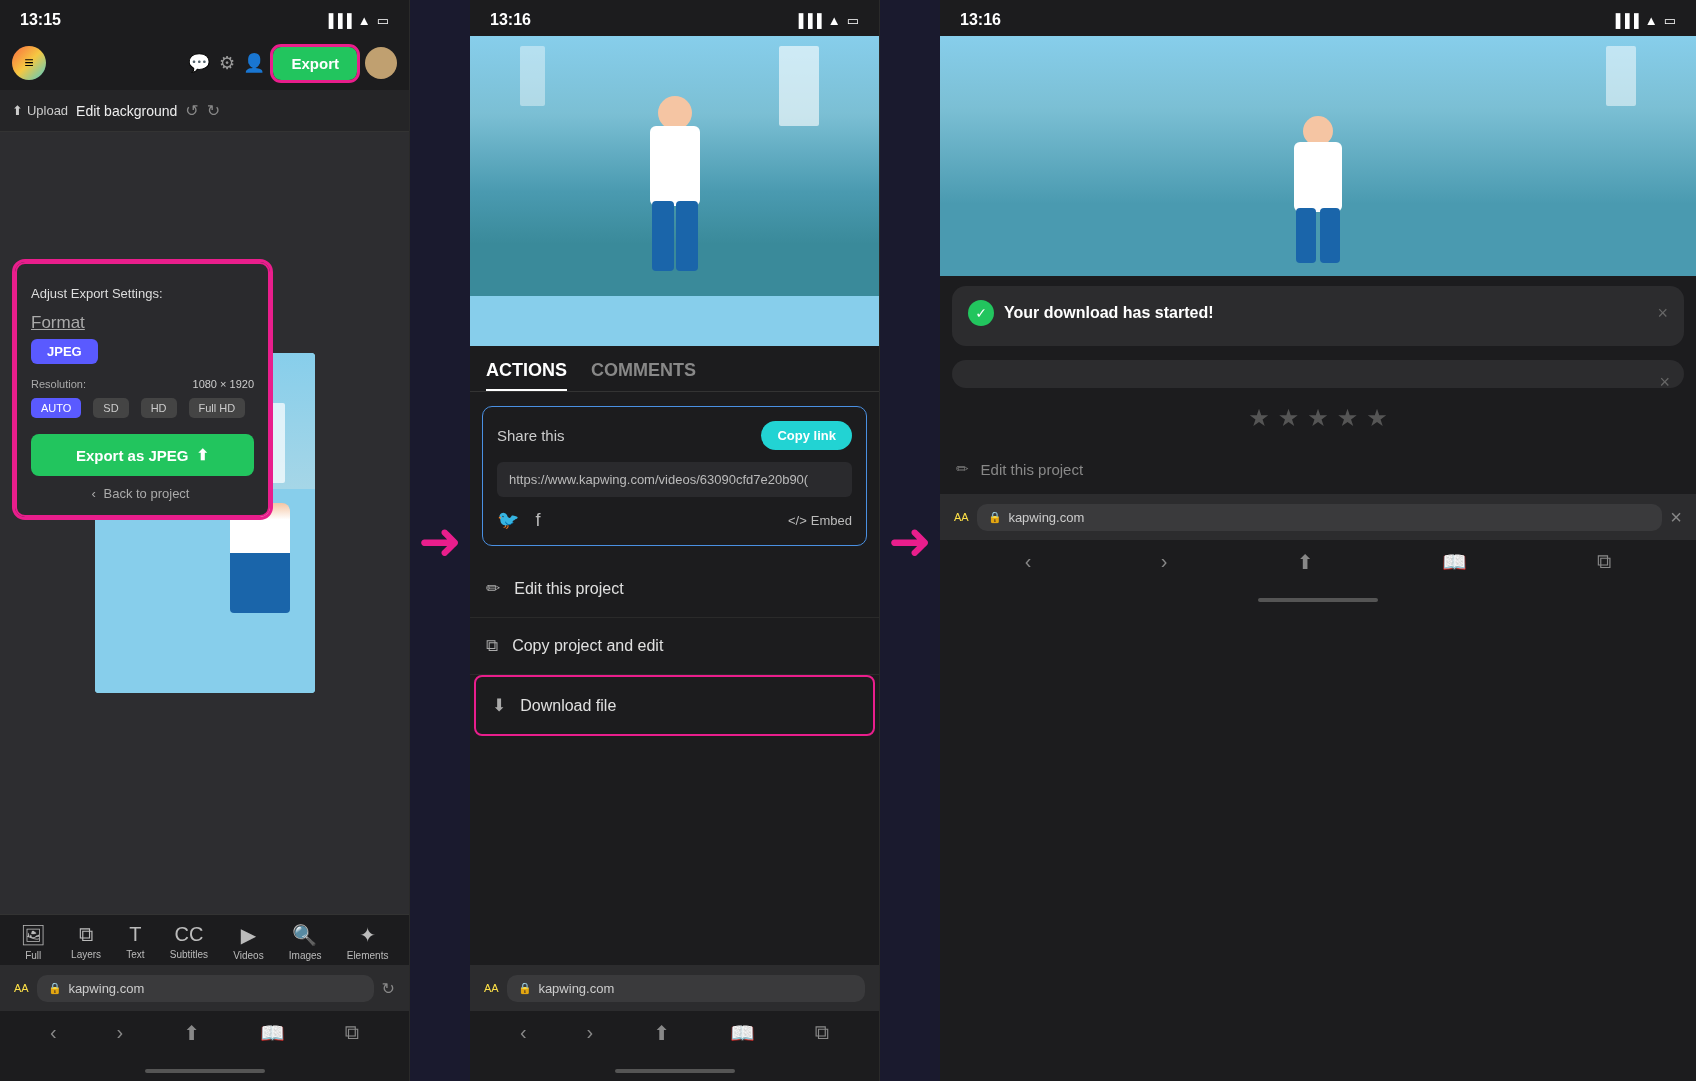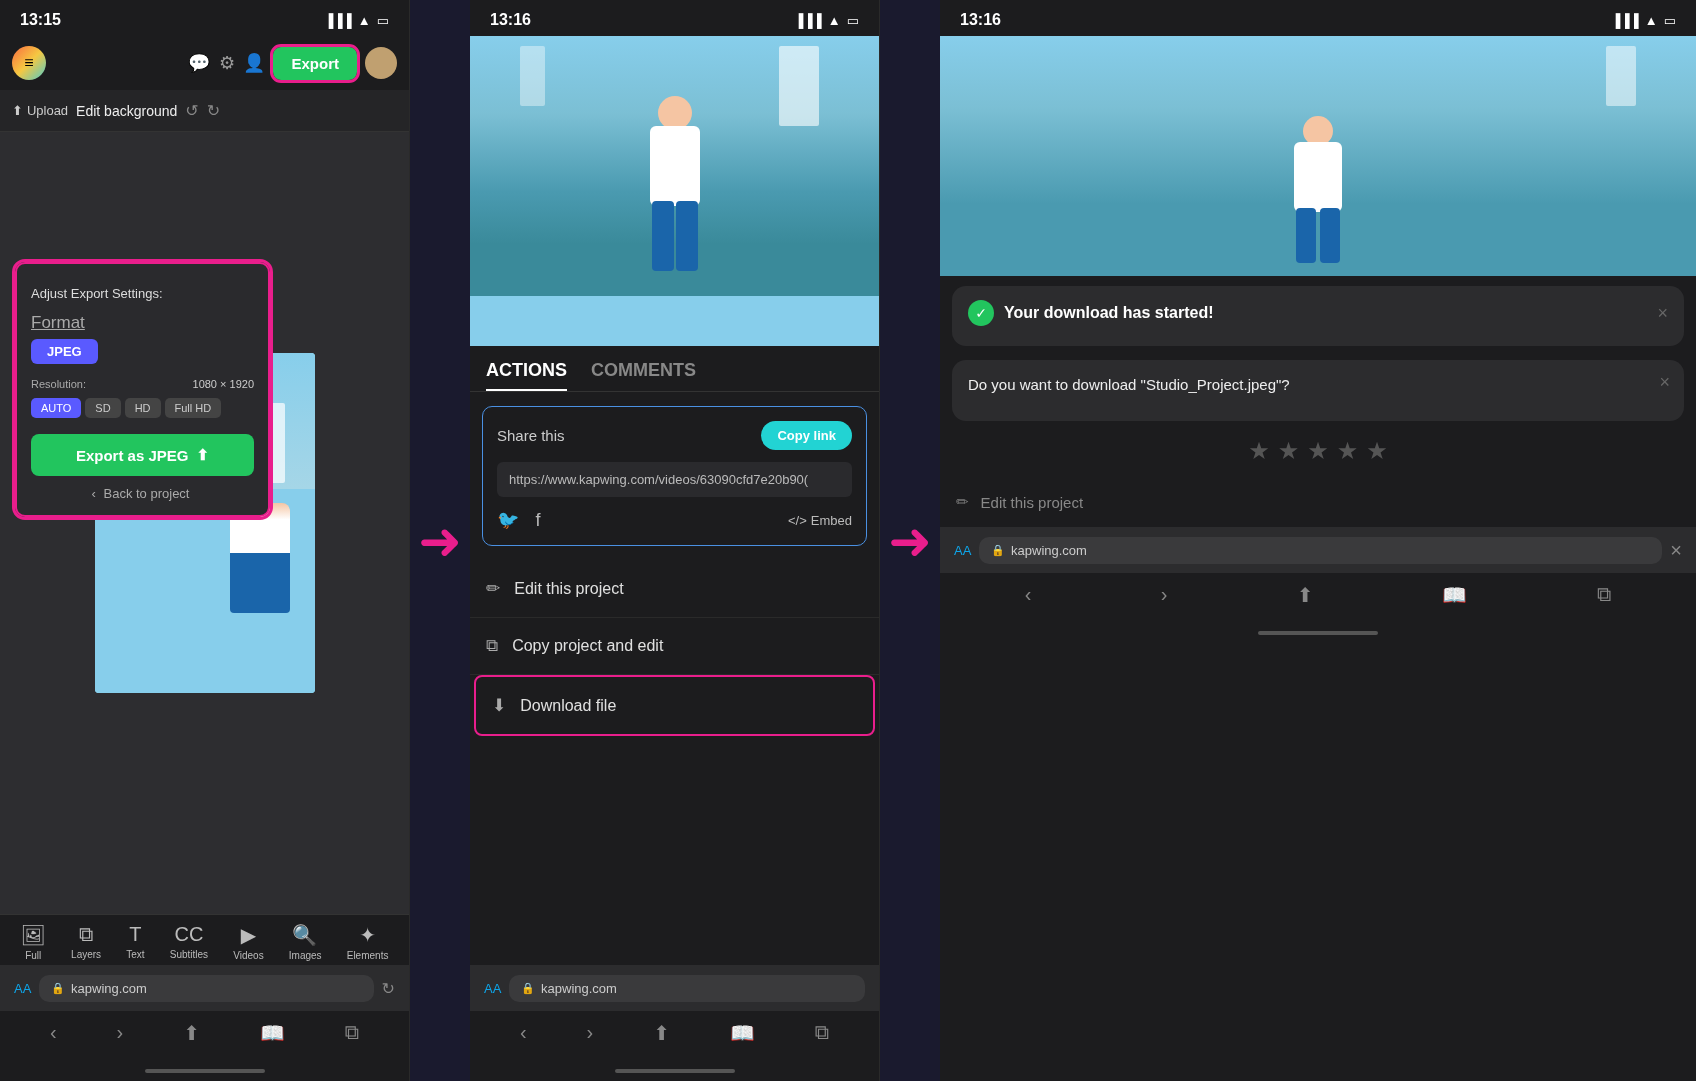--- a/index.html
+++ b/index.html
@@ -129,21 +129,21 @@
       margin-bottom: 14px;
     }
     .resolution-row {
       display: flex;
       justify-content: space-between;
       align-items: center;
       margin-bottom: 8px;
     }
     .resolution-label { color: #aaa; font-size: 11px; }
     .resolution-value { color: #ccc; font-size: 11px; }
-    .res-buttons { display: flex; gap: 4px; margin-bottom: 16px; }
+    .res-buttons { display: flex; gap: 12px; margin-bottom: 16px; }
     .res-btn {
       background: #444;
       color: #ccc;
       border: none;
       border-radius: 5px;
       padding: 4px 10px;
       font-size: 11px;
       cursor: pointer;
     }
     .res-btn.active { background: #5a5aff; color: #fff; }
@@ -220,21 +220,21 @@
 
     
     .browser-bar {
       background: #2c2c2e;
       padding: 8px 14px;
       display: flex;
       align-items: center;
       gap: 8px;
       height: 46px;
     }
-    .aa-text { color: #0ea5e9; font-size: 13px; }
+    .aa-text { color: #fde047; font-size: 11px; }
     .url-bar {
       flex: 1;
       background: #3a3a3c;
       border-radius: 10px;
       padding: 6px 12px;
       display: flex;
       align-items: center;
       gap: 6px;
     }
     .lock-icon { color: #888; font-size: 11px; }
@@ -733,21 +733,20 @@
   <div class="download-notification">
     <div class="notification-header">
       <div class="green-check">✓</div>
       <span class="notification-title">Your download has started!</span>
       <span class="notif-close">×</span>
     </div>
   </div>
 
   <div class="download-dialog">
     <span class="dialog-close">×</span>
-    <div class="dialog-question">Do you want to download "Studio_Project.jpeg"?</div>
   </div>
 
   <div class="feedback-section">
     <div class="star-row">
       <span class="star">★</span>
       <span class="star">★</span>
       <span class="star">★</span>
       <span class="star">★</span>
       <span class="star">★</span>
     </div>

